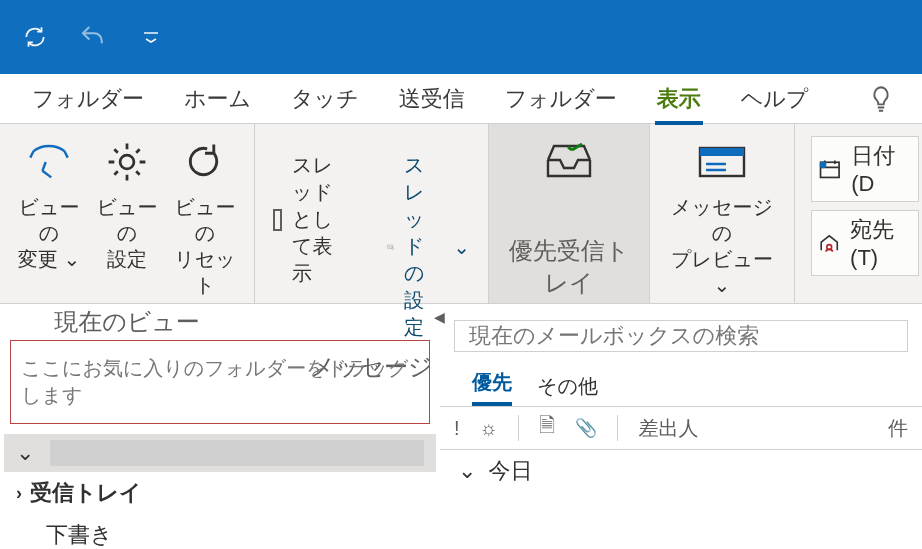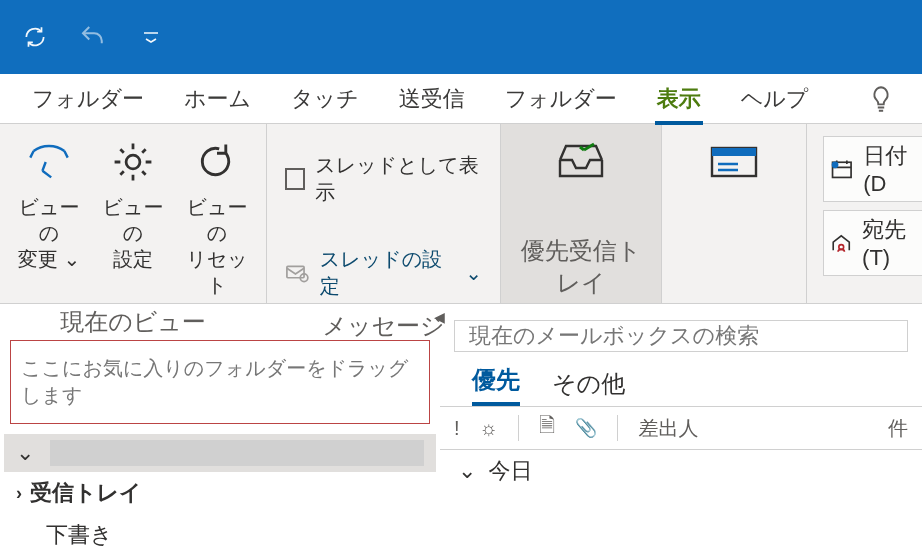--- a/index.html
+++ b/index.html
@@ -12,21 +12,21 @@
 .titlebar svg { stroke: #fff; fill: none; stroke-width: 1.6; }
 
 .ribbon-tabs { height: 50px; display: flex; align-items: center; padding: 0 12px 0 12px; border-bottom: 1px solid #d0d0d0; gap: 0; background:#fff;}
 .ribbon-tabs .tab { padding: 10px 20px; font-size: 22px; color: #3b3a39; cursor: pointer; position: relative; }
 .ribbon-tabs .tab.active { color: #4d7c0f; font-weight: 600; }
 .ribbon-tabs .tab.active::after { content:""; position:absolute; left:18px; right:18px; bottom:-1px; height:4px; background:#005a9e; }
 .ribbon-tabs .bulb { margin-left:auto; padding: 8px 16px; display:flex; align-items:center;}
 
 .ribbon { display:flex; background:#f3f2f1; border-bottom:1px solid #d0d0d0; height:180px; }
 .group { display:flex; flex-direction:column; border-right:1px solid #d0d0d0; padding:6px 10px 2px; }
-.group-inner{flex:1; display:flex; align-items:flex-start; gap:6px;}
+.group-inner{flex:1; display:flex; align-items:flex-start; }
 .group-label{ text-align:center; font-size:24px; color:#605e5c; padding:4px 0 2px; }
 .big-btn{ display:flex; flex-direction:column; align-items:center; justify-content:flex-start; padding:4px 4px; font-size:20px; gap:4px; min-width:78px;}
 .big-btn .icon{ height:56px; display:flex; align-items:center; justify-content:center;}
 .big-btn .txt{ text-align:center; line-height:1.3; }
 .row-btn{ display:flex; align-items:center; gap:10px; padding:6px 8px; font-size:20px;}
 .row-btn.disabled{ color:#0c4a6e;}
 .checkbox{ width:22px; height:22px; border:2px solid #605e5c; display:inline-block;}
 .focused-group{ background:#e1dfdd;}
 .arr-group{ display:flex; flex-direction:column; gap:8px; padding:6px 6px;}
 .arr-row{ display:flex; align-items:center; gap:8px; font-size:22px; border:1px solid #d0d0d0; background:#fcfcfb; padding:4px 10px 4px 6px; min-width:108px;}
@@ -35,21 +35,21 @@
 .nav{ width:440px; border-right:0; padding:20px 4px 0 4px; display:flex; flex-direction:column;}
 .collapse-caret{ position:absolute; left:434px; top:309px; font-size:14px; color:#605e5c;}
 .fav-box{ margin:16px 6px 10px 6px; border:1px solid #b44; padding:14px 10px; color:#767676; font-size:20px;}
 .nav-row{ display:flex; align-items:center; padding:6px 12px; font-size:22px; gap:8px;}
 .nav-row.sel{ background:#e1dfdd;}
 .nav-row.bold{ font-weight:700;}
 .nav-row .gray-block{ background:#d0d0d0; height:26px; flex:1; margin-left:8px;}
 
 .content{ flex:1; display:flex; flex-direction:column;}
 .searchbar{ margin:16px 14px 10px; height:32px; border:1px solid #d0d0d0; display:flex; align-items:center; padding:0 14px; color:#767676; font-size:22px;}
-.msg-tabs{ display:flex; gap:32px; padding:0 32px; font-size:24px; align-items:flex-end; height:44px;}
+.msg-tabs{ display:flex; gap:25px; padding:0 32px; font-size:20px; align-items:flex-end; height:44px;}
 .msg-tabs .mtab{ padding:6px 0;}
 .msg-tabs .mtab.active{ color:#005a9e; font-weight:600; border-bottom:4px solid #005a9e;}
 .list-head{ display:flex; align-items:center; border-top:1px solid #d0d0d0; border-bottom:1px solid #d0d0d0; padding:4px 14px; gap:20px; color:#605e5c; font-size:20px;}
 .list-head .divider{ width:1px; height:26px; background:#d0d0d0;}
 .group-row{ display:flex; align-items:center; gap:12px; padding:6px 18px; font-size:22px;}
 
 svg{ display:block; }
 </style>
 </head>
 <body>
@@ -123,21 +123,21 @@
             </svg>
         </span>
         <span class="txt" style="white-space:pre-line">ビューの
 リセット</span>
       </div>
     </div>
     <div class="group-label">現在のビュー</div>
   </div>
 
   <div class="group" style="min-width:234px;">
-    <div class="group-inner" style="flex-direction:column; gap:28px; padding-top:16px;">
+    <div class="group-inner" style="flex-direction:row; gap:28px; padding-top:16px;">
       <div class="row-btn">
         <span class="checkbox"></span>
         <span>スレッドとして表示</span>
       </div>
       <div class="row-btn disabled">
         <svg width="26" height="22" viewBox="0 0 26 22" fill="none" stroke="#a19f9d" stroke-width="1.8">
             <rect x="2" y="4" width="18" height="12" rx="1"></rect>
             <path d="M2 6l9 6 9-6"></path>
             <circle cx="20" cy="16" r="4"></circle>
           </svg>
@@ -168,20 +168,22 @@
   <div class="group">
     <div class="group-inner">
       <div class="big-btn" style="min-width:124px;">
         <span class="icon">
           <svg width="52" height="40" viewBox="0 0 52 40" fill="none" stroke="#323130" stroke-width="2.4">
               <rect x="4" y="6" width="44" height="28"></rect>
               <rect x="4" y="6" width="44" height="8" fill="#0f6cbd" stroke="none"></rect>
               <path d="M10 22h20M10 28h20" stroke="#0f6cbd"></path>
             </svg>
         </span>
+        <span class="txt"><span style="white-space:pre-line">メッセージの
+プレビュー</span> <span>⌄</span></span>
       </div>
     </div>
     <div class="group-label">&nbsp;</div>
   </div>
 
   <div class="group" style="border-right:none; padding-right:0;">
     <div class="arr-group">
       <div class="arr-row">
         <svg width="30" height="26" viewBox="0 0 30 26" fill="none" stroke="#323130" stroke-width="2">
             <rect x="3" y="5" width="22" height="18"></rect>

